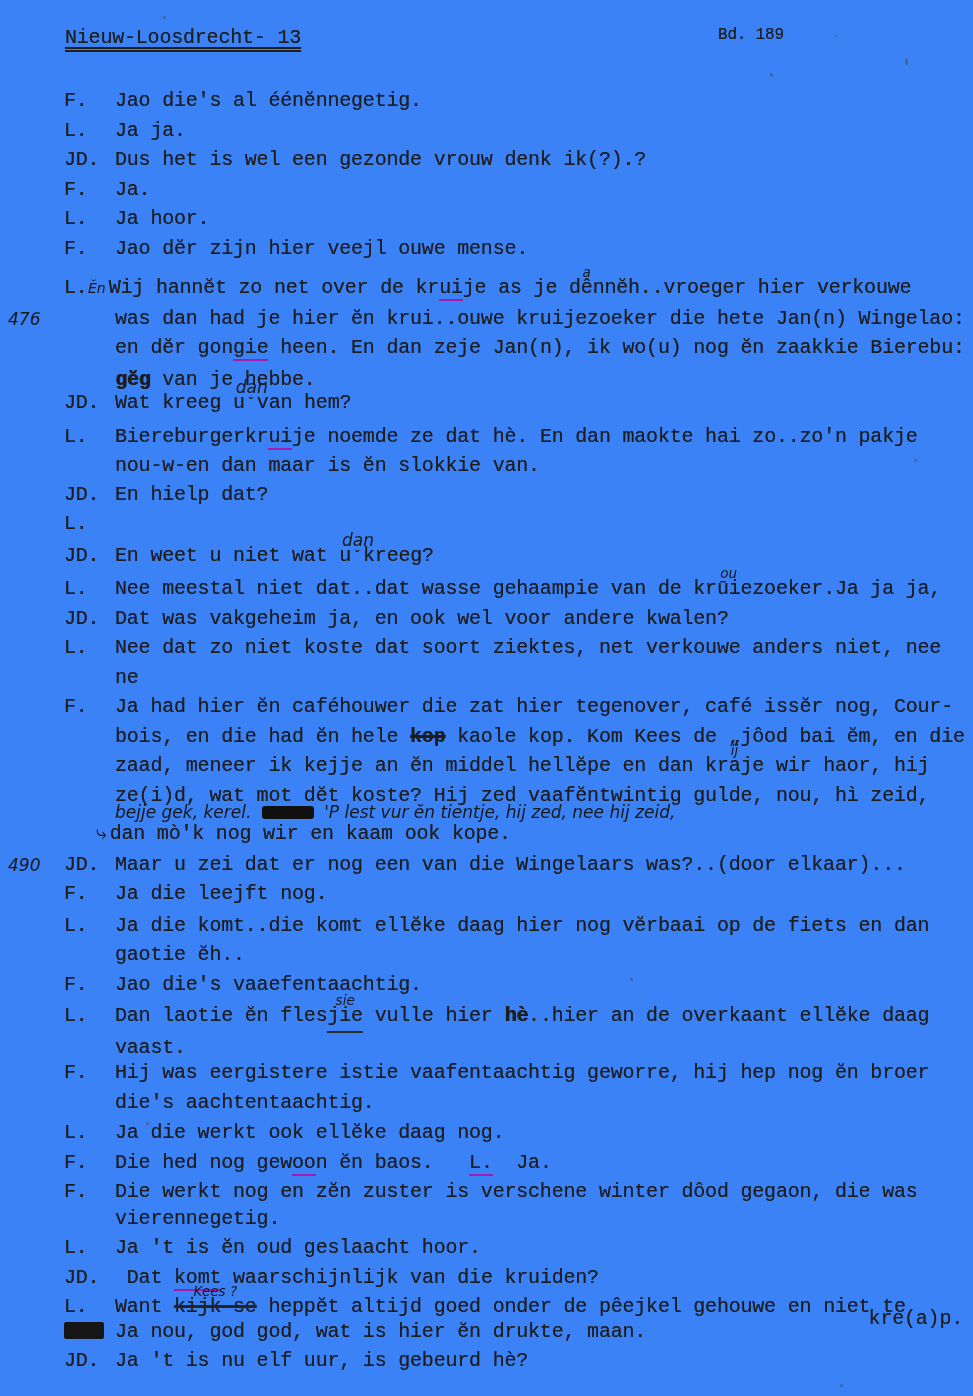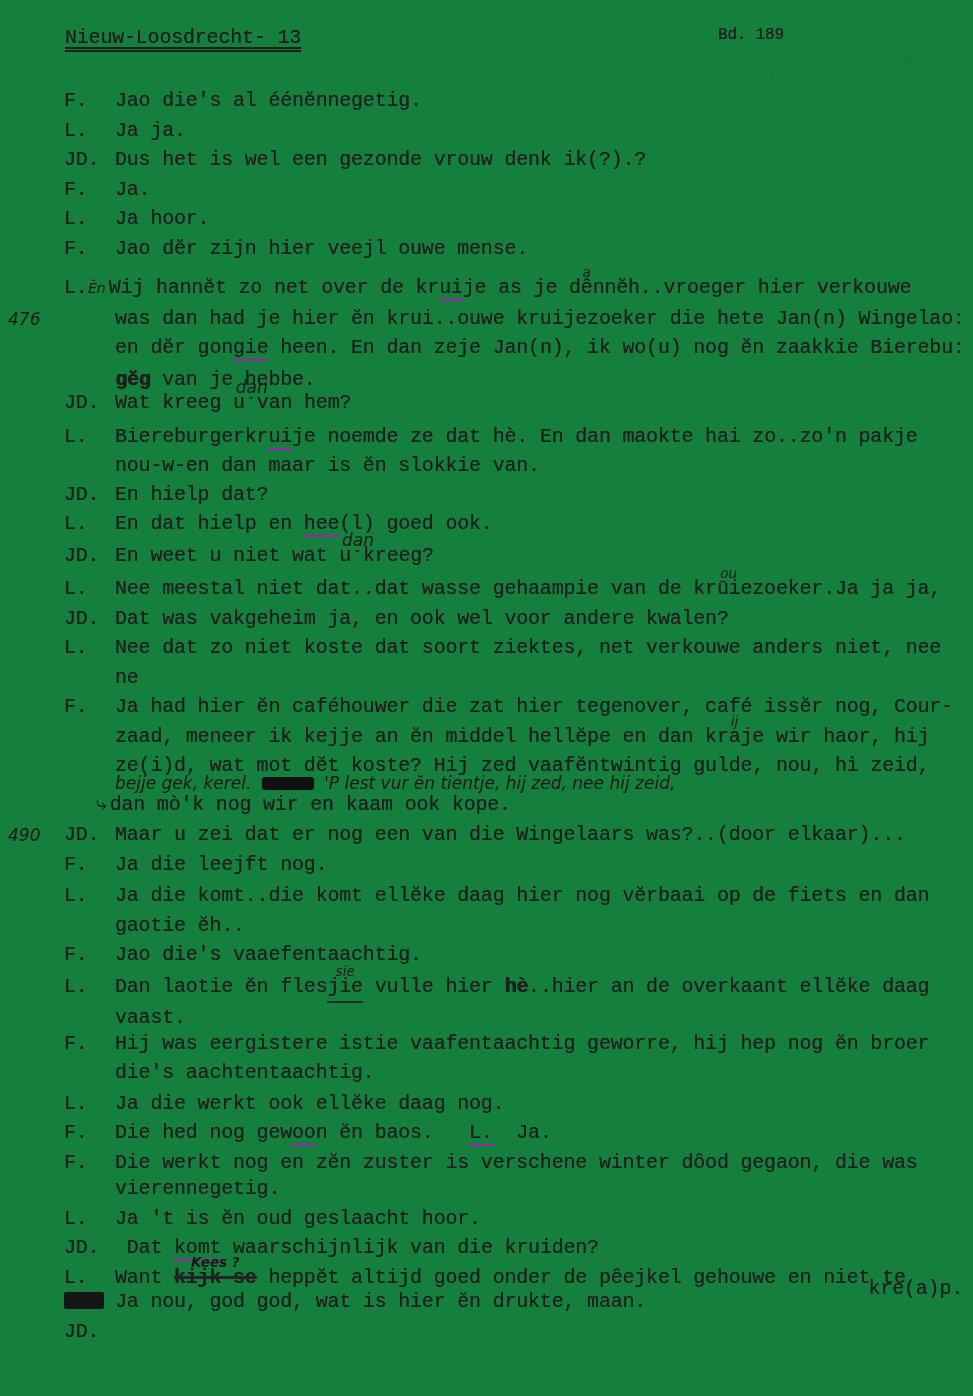--- a/index.html
+++ b/index.html
@@ -1,18 +1,18 @@
 <!DOCTYPE html>
 <html><head>
 <meta charset="utf-8">
 <style>
   html,body{margin:0;padding:0;background:#e8e8e6;}
   .page{
     position:relative; width:973px; height:1396px; margin:0 auto;
-    background:#15803d; overflow:hidden;
+    background:#3b82f6; overflow:hidden;
     color:#1e1e1e;
     font-family:"Liberation Mono","DejaVu Sans Mono",monospace;
     font-size:20px; letter-spacing:-0.2px;
     text-shadow:0 0 0.5px rgba(20,20,20,.65);
   }
   .hdr-title{
     position:absolute; left:65px; top:26px; font-size:20px;
     text-decoration:underline double 2px; text-underline-offset:4px;
   }
   .hdr-vol{ position:absolute; left:718px; top:26px; font-size:16px; }
@@ -46,21 +46,21 @@
     position:relative; display:inline-block; width:12px; text-align:center;
     font-size:14px; vertical-align:baseline;
   }
   .ins .note{ position:absolute; left:-9px; top:-17px; white-space:nowrap; }
   .ann{ position:relative; display:inline-block; }
   .ann .note{
     position:absolute; left:50%; transform:translateX(-50%);
     top:-15px; white-space:nowrap; font-size:13.5px;
   }
   .ann.ub{ border-bottom:2px solid #2b2b2b; }
-  .ann.xb{ text-decoration:line-through 2.5px #242424; font-weight:bold; }
+  .ann.xb{ text-decoration:line-through 2.5px #242424; font-weight:normal; }
   .rnote{ position:absolute; right:10px; top:-13px;margin-left:8px; }
   .speck{ position:absolute; background:#4c4c4c; border-radius:50%; opacity:.55; }
 </style>
 </head>
 <body>
 
 <div class="page">
   <div>
     <span class="hdr-title">Nieuw-Loosdrecht- 13</span>
     <span class="hdr-vol">Bd. 189</span>
@@ -74,26 +74,27 @@
       <div class="line"><span class="speaker">L.</span><span class="text">Ja hoor.</span></div>
       <div class="line"><span class="speaker">F.</span><span class="text">Jao dĕr zijn hier veejl ouwe mense.</span></div>
       <div class="line" style="margin-top: 10px;"><span class="speaker">L.</span><span class="text"><span class="hw hwl">Ĕn</span>Wij hannĕt zo net over de kr<span class="u">ui</span>je as je d<span class="ann">ê<span class="note hw">a</span></span>nnĕh..vroeger hier verkouwe</span></div>
       <div class="line"><span class="mnum hw">476</span><span class="text">was dan had je hier ĕn krui..ouwe kruijezoeker die hete Jan(n) Wingelao:</span></div>
       <div class="line"><span class="text">en dĕr gon<span class="u">gie</span> heen. En dan zeje Jan(n), ik wo(u) nog ĕn zaakkie Bierebu:</span></div>
       <div class="line" style="margin-top: 2px;"><span class="text"><span class="ov">gĕg</span> van je hebbe.</span></div>
       <div class="line" style="margin-top: -6px;"><span class="speaker">JD.</span><span class="text">Wat kreeg u<span class="ins">ˇ<span class="note hw">dan</span></span>van hem?</span></div>
       <div class="line" style="margin-top: 2px;"><span class="speaker">L.</span><span class="text">Biereburgerkr<span class="u">ui</span>je noemde ze dat hè. En dan maokte hai zo..zo'n pakje</span></div>
       <div class="line"><span class="text">nou-w-en dan maar is ĕn slokkie van.</span></div>
       <div class="line" style="margin-top: -1px;"><span class="speaker">JD.</span><span class="text">En hielp dat?</span></div>
-      <div class="line"><span class="speaker">L.</span><span class="text">En dat hielp en <span class="u">hee</span>(l) goed ook.</span></div>
+      <div class="line"><span class="speaker">L.</span></div>
       <div class="line" style="margin-top: 2px;"><span class="speaker">JD.</span><span class="text">En weet u niet wat u<span class="ins">ˇ<span class="note hw">dan</span></span>kreeg?</span></div>
       <div class="line" style="margin-top: 2px;"><span class="speaker">L.</span><span class="text">Nee meestal niet dat..dat wasse gehaampie van de kr<span class="ann">ūi<span class="note hw">ou</span></span>ezoeker.Ja ja ja,</span></div>
       <div class="line"><span class="speaker">JD.</span><span class="text">Dat was vakgeheim ja, en ook wel voor andere kwalen?</span></div>
       <div class="line"><span class="speaker">L.</span><span class="text">Nee dat zo niet koste dat soort ziektes, net verkouwe anders niet, nee ne</span></div>
       <div class="line"><span class="speaker">F.</span><span class="text">Ja had hier ĕn caféhouwer die zat hier tegenover, café issĕr nog, Cour-</span></div>
+      <div class="line"><span class="text">bois, en die had ĕn hele <span class="x">kop</span> kaole kop. Kom Kees de „jôod bai ĕm, en die</span></div>
       <div class="line"><span class="text">zaad, meneer ik kejje an ĕn middel hellĕpe en dan kr<span class="ann">a<span class="note hw">ij</span></span>je wir haor, hij</span></div>
       <div class="line"><span class="text">ze(i)d, wat mot dĕt koste? Hij zed vaafĕntwintig gulde, nou, hì zeid,</span></div>
       <div class="line hwline" style="margin-top: -6px;"><span class="text"><span class="hw">bejje gek, kerel. </span><span class="blob"></span><span class="hw"> 'P lest vur ĕn tientje, hij zed, nee hij zeid,</span></span></div>
       <div class="line" style="margin-top: -3px;"><span class="text"><span class="hw arr">⤷</span>dan mò'k nog wir en kaam ook kope.</span></div>
       <div class="line" style="margin-top: 1px;"><span class="mnum hw">490</span><span class="speaker">JD.</span><span class="text">Maar u zei dat er nog een van die Wingelaars was?..(door elkaar)...</span></div>
       <div class="line"><span class="speaker">F.</span><span class="text">Ja die leejft nog.</span></div>
       <div class="line" style="margin-top: 2px;"><span class="speaker">L.</span><span class="text">Ja die komt..die komt ellĕke daag hier nog vĕrbaai op de fiets en dan</span></div>
       <div class="line"><span class="text">gaotie ĕh..</span></div>
       <div class="line"><span class="speaker">F.</span><span class="text">Jao die's vaaefentaachtig.</span></div>
       <div class="line" style="margin-top: 2px;"><span class="speaker">L.</span><span class="text">Dan laotie ĕn fles<span class="ann ub">jie<span class="note hw">sie</span></span> vulle hier <span class="ov">hè</span>..hier an de overkaant ellĕke daag</span></div>
@@ -101,21 +102,21 @@
       <div class="line" style="margin-top: -4px;"><span class="speaker">F.</span><span class="text">Hij was eergistere istie vaafentaachtig geworre, hij hep nog ĕn broer</span></div>
       <div class="line"><span class="text">die's aachtentaachtig.</span></div>
       <div class="line" style="margin-top: 1px;"><span class="speaker">L.</span><span class="text">Ja die werkt ook ellĕke daag nog.</span></div>
       <div class="line"><span class="speaker">F.</span><span class="text">Die hed nog gew<span class="u">oo</span>n ĕn baos.   <span class="u">L.</span>  Ja.</span></div>
       <div class="line"><span class="speaker">F.</span><span class="text">Die werkt nog en zĕn zuster is verschene winter dôod gegaon, die was</span></div>
       <div class="line" style="margin-top: -3px;"><span class="text">vierennegetig.</span></div>
       <div class="line"><span class="speaker">L.</span><span class="text">Ja 't is ĕn oud geslaacht hoor.</span></div>
       <div class="line"><span class="speaker">JD.</span><span class="text"> Dat <span class="u">komt</span> waarschijnlijk van die kruiden?</span></div>
       <div class="line"><span class="speaker">L.</span><span class="text">Want <span class="ann xb">kijk se<span class="note hw">Kees ?</span></span> heppĕt altijd goed onder de pêejkel gehouwe en niet te</span></div>
       <div class="line" style="margin-top: -5px;"><span class="speaker blk"></span><span class="text">Ja nou, god god, wat is hier ĕn drukte, maan.<span class="rnote">kre(a)p.</span></span></div>
-      <div class="line"><span class="speaker">JD.</span></div>
+      <div class="line"><span class="speaker">JD.</span><span class="text">Ja 't is nu elf uur, is gebeurd hè?</span></div>
     </div>
 
   <div>
     <span class="speck" style="left:163px;top:16px;width:3px;height:3px;"></span>
     <span class="speck" style="left:770px;top:73px;width:3px;height:4px;"></span>
     <span class="speck" style="left:905px;top:58px;width:3px;height:7px;"></span>
     <span class="speck" style="left:835px;top:35px;width:2px;height:2px;"></span>
     <span class="speck" style="left:914px;top:459px;width:3px;height:3px;"></span>
     <span class="speck" style="left:146px;top:1122px;width:3px;height:3px;"></span>
     <span class="speck" style="left:630px;top:978px;width:3px;height:3px;"></span>

